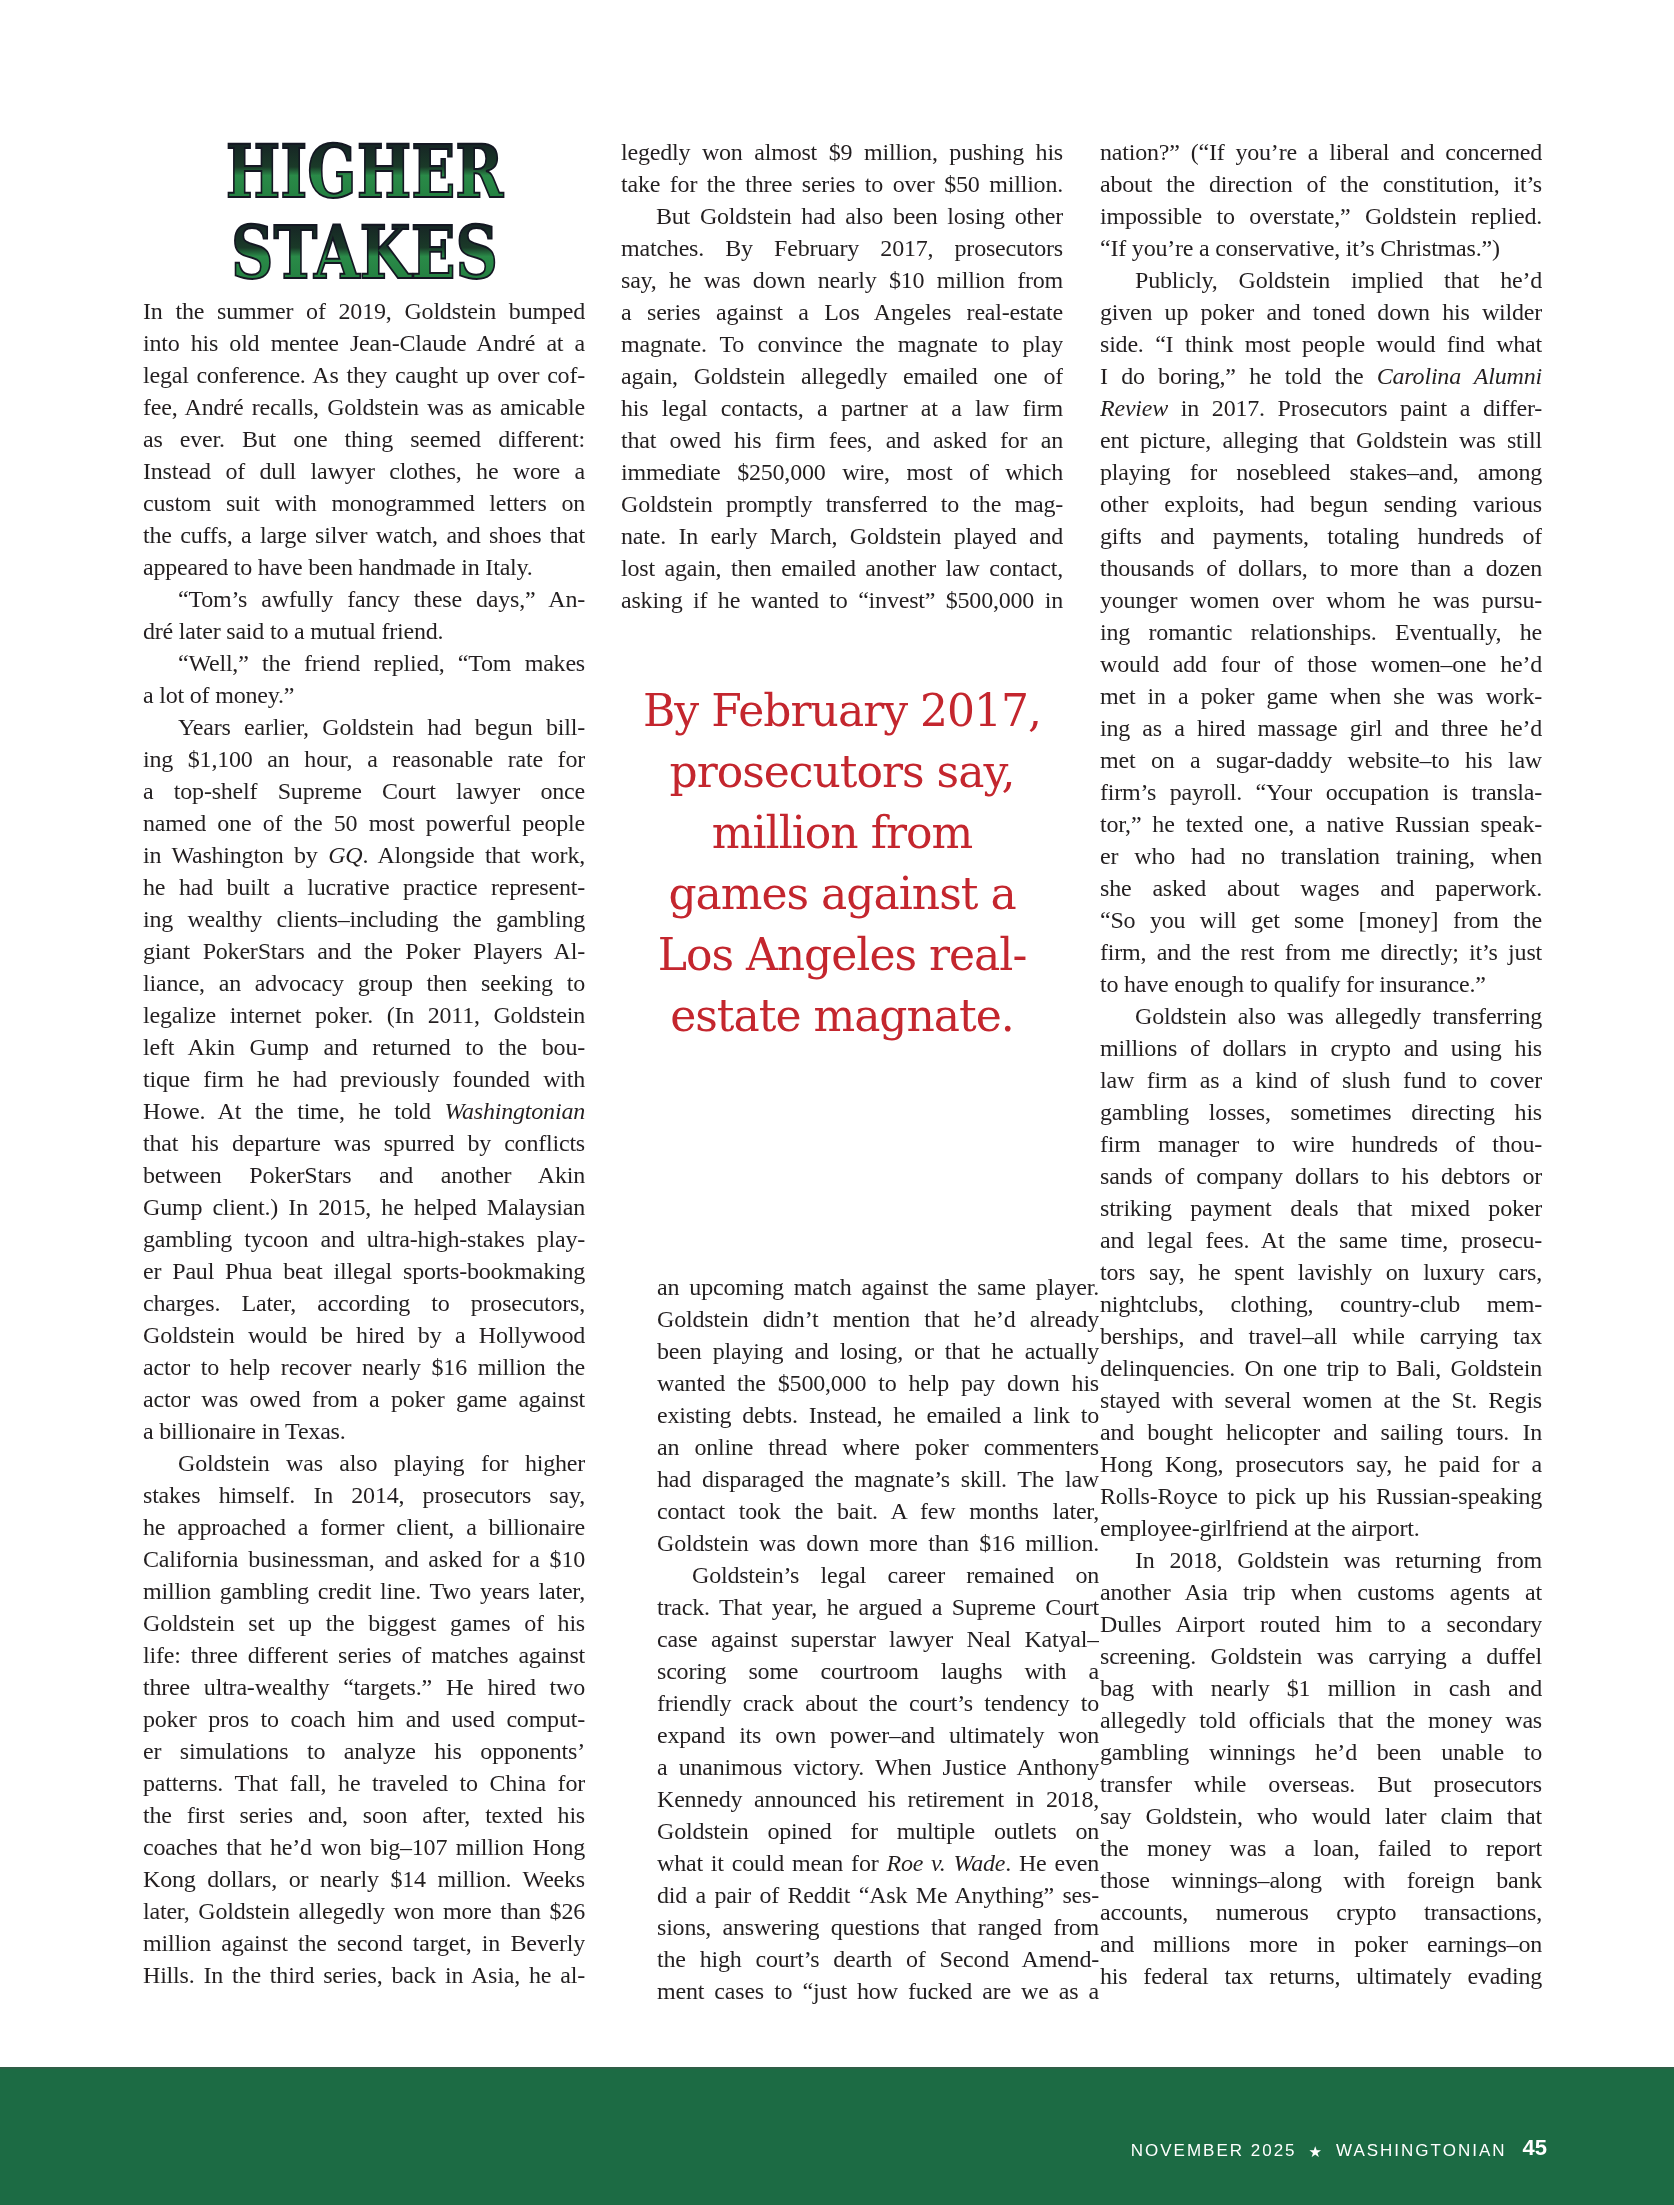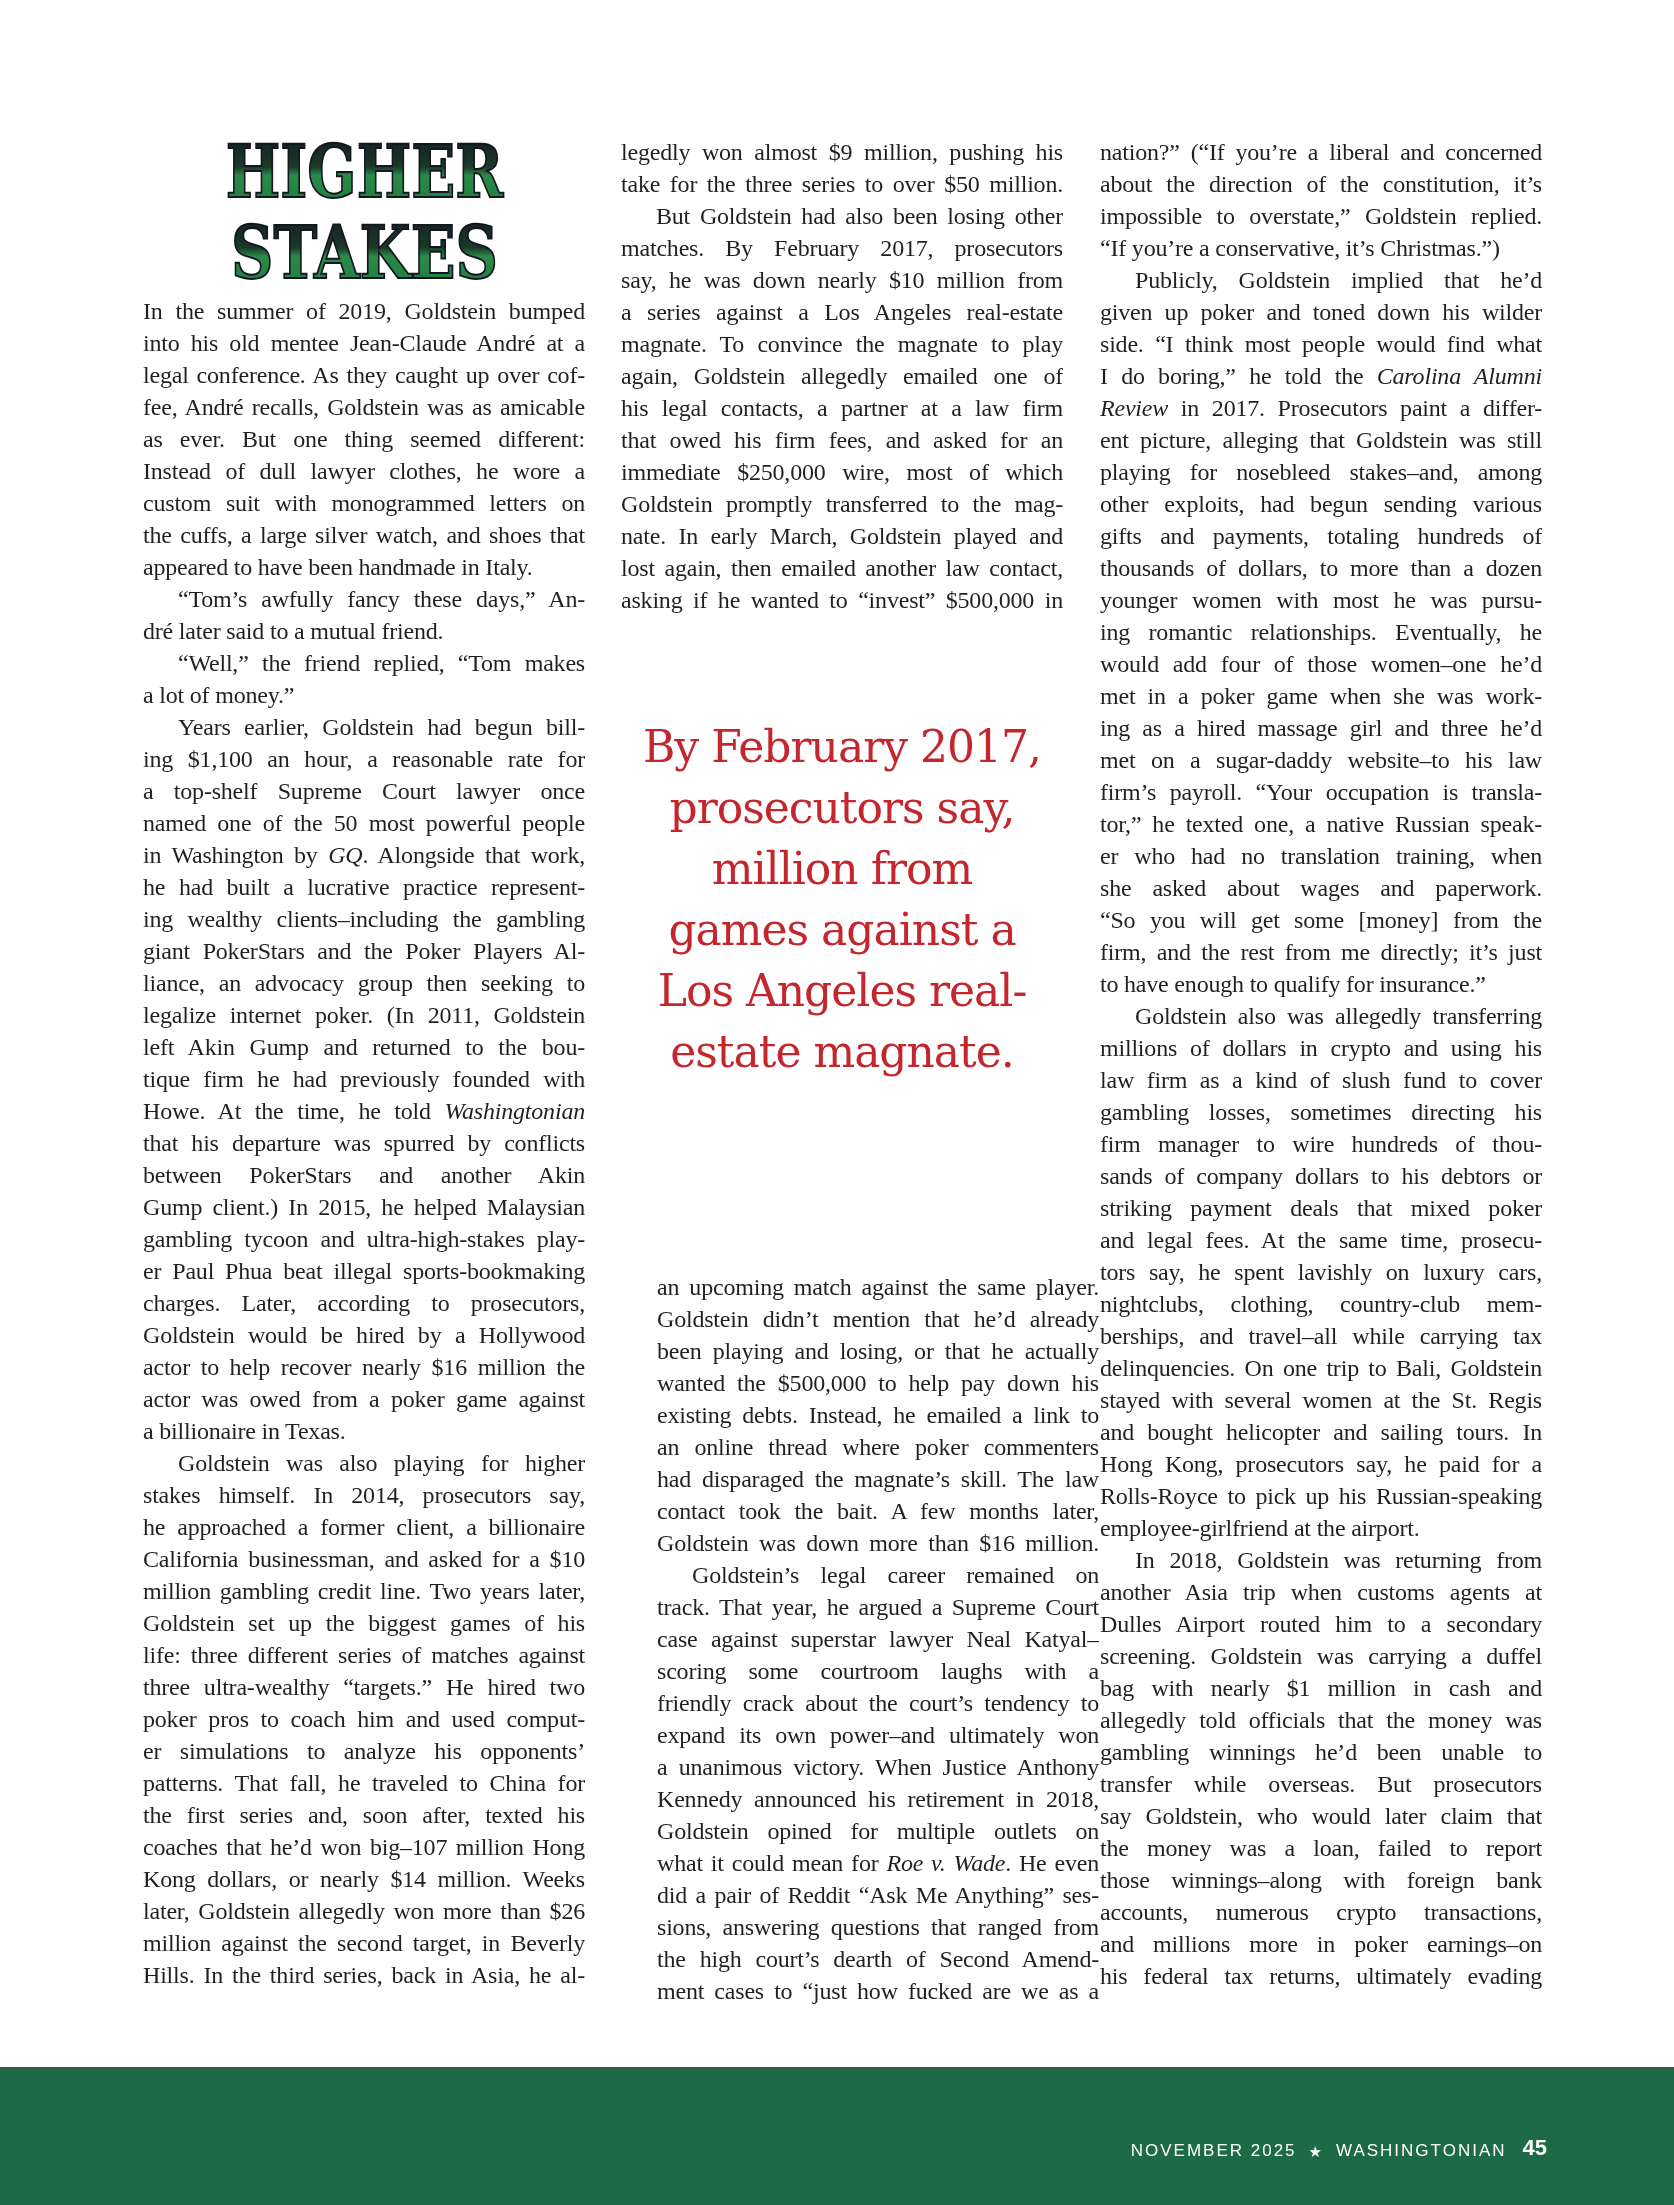--- a/index.html
+++ b/index.html
@@ -22,21 +22,21 @@
   #col2a { left: 621px; top: 136px; }
   #col2b { left: 621px; top: 1271px; margin-left: 36px; }
   #col3 { left: 1100px; top: 136px; }
 
   .title {
     position: absolute; left: 216px; top: 128px; width: 297px; height: 155px;
   }
   .title svg { width: 100%; height: 100%; }
 
   .pullquote {
-    position: absolute; left: 621px; top: 716px; width: 442px;
+    position: absolute; left: 621px; top: 680px; width: 442px;
     text-align: center; color: #c4262e;
     font-family: "DejaVu Serif", "Liberation Serif", serif;
     font-size: 44px; line-height: 61px; font-weight: normal;
     letter-spacing: -1px;
   }
   .pullquote span { display: block; white-space: nowrap; }
 
   .footer {
     position: absolute; left: 0; top: 2067px; width: 1675px; height: 138px;
     background: #1c6b44; border-top: 2px solid #2f5e47;
@@ -185,21 +185,21 @@
     <span class="line ind">Publicly, Goldstein implied that he’d</span>
     <span class="line">given up poker and toned down his wilder</span>
     <span class="line">side. “I think most people would find what</span>
     <span class="line">I do boring,” he told the <em>Carolina Alumni</em></span>
     <span class="line"><em>Review</em> in 2017. Prosecutors paint a differ-</span>
     <span class="line">ent picture, alleging that Goldstein was still</span>
     <span class="line">playing for nosebleed stakes–and, among</span>
     <span class="line">other exploits, had begun sending various</span>
     <span class="line">gifts and payments, totaling hundreds of</span>
     <span class="line">thousands of dollars, to more than a dozen</span>
-    <span class="line">younger women with most he was pursu-</span>
+    <span class="line">younger women over whom he was pursu-</span>
     <span class="line">ing romantic relationships. Eventually, he</span>
     <span class="line">would add four of those women–one he’d</span>
     <span class="line">met in a poker game when she was work-</span>
     <span class="line">ing as a hired massage girl and three he’d</span>
     <span class="line">met on a sugar-daddy website–to his law</span>
     <span class="line">firm’s payroll. “Your occupation is transla-</span>
     <span class="line">tor,” he texted one, a native Russian speak-</span>
     <span class="line">er who had no translation training, when</span>
     <span class="line">she asked about wages and paperwork.</span>
     <span class="line">“So you will get some [money] from the</span>

